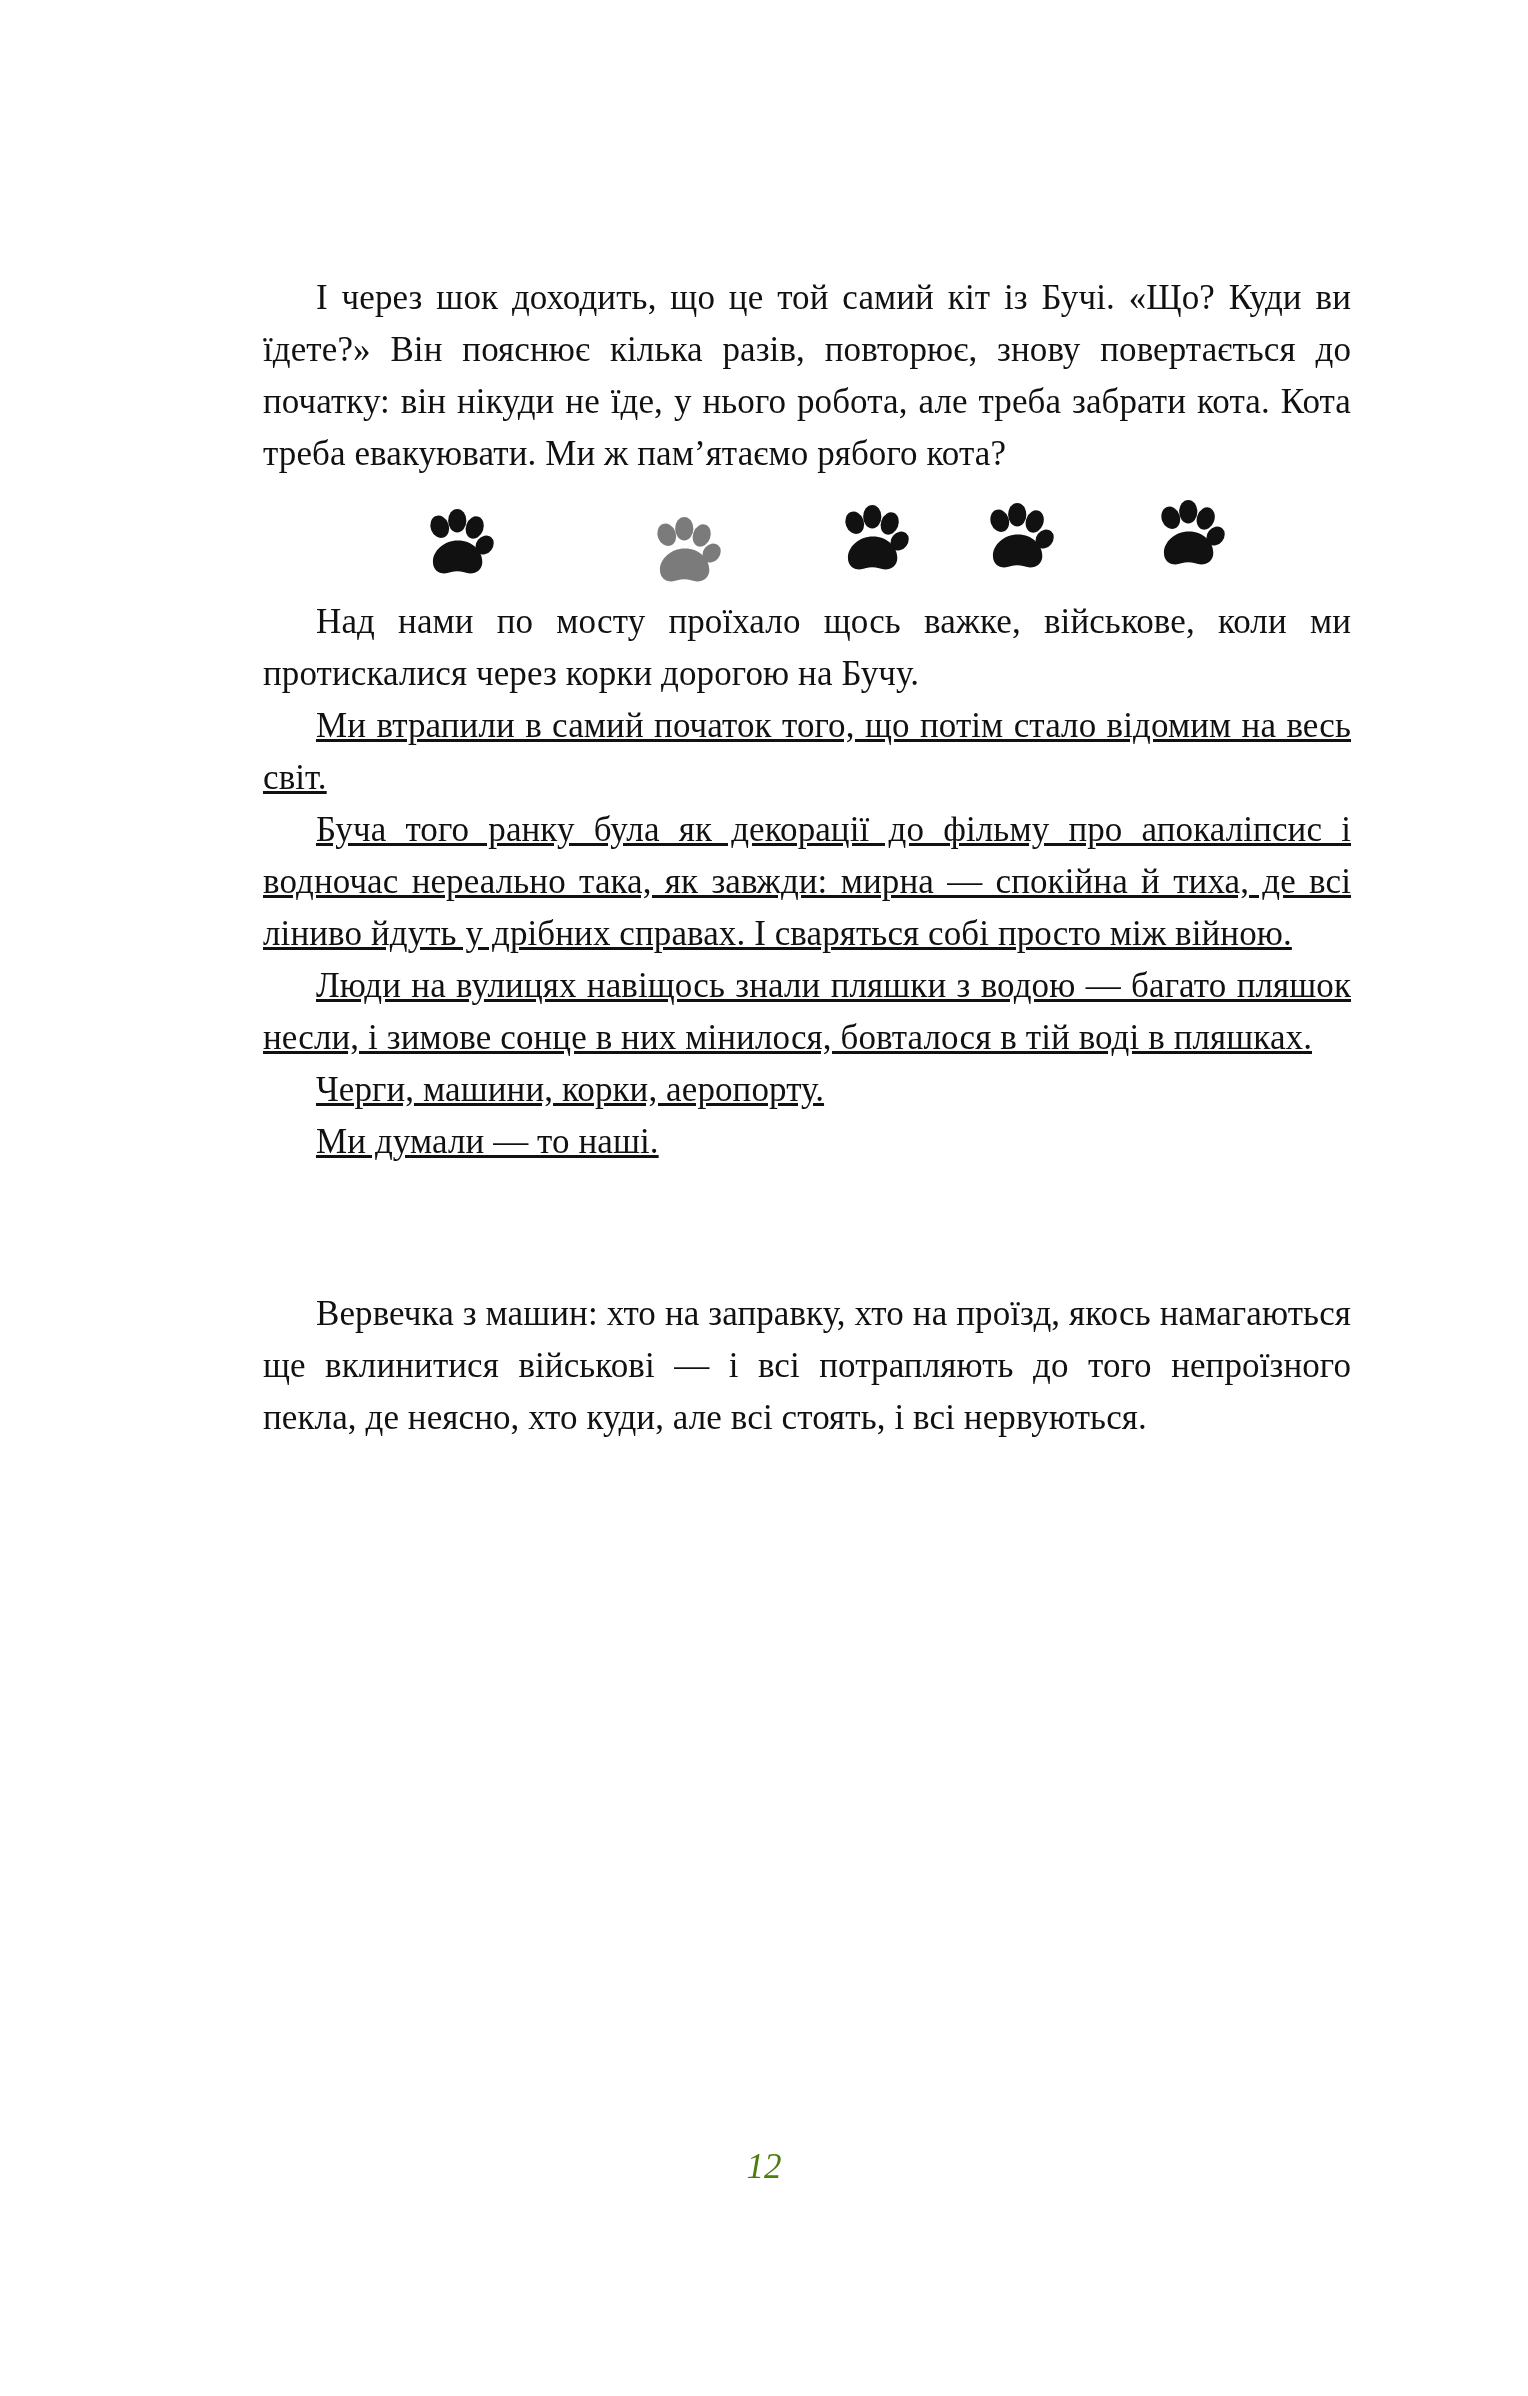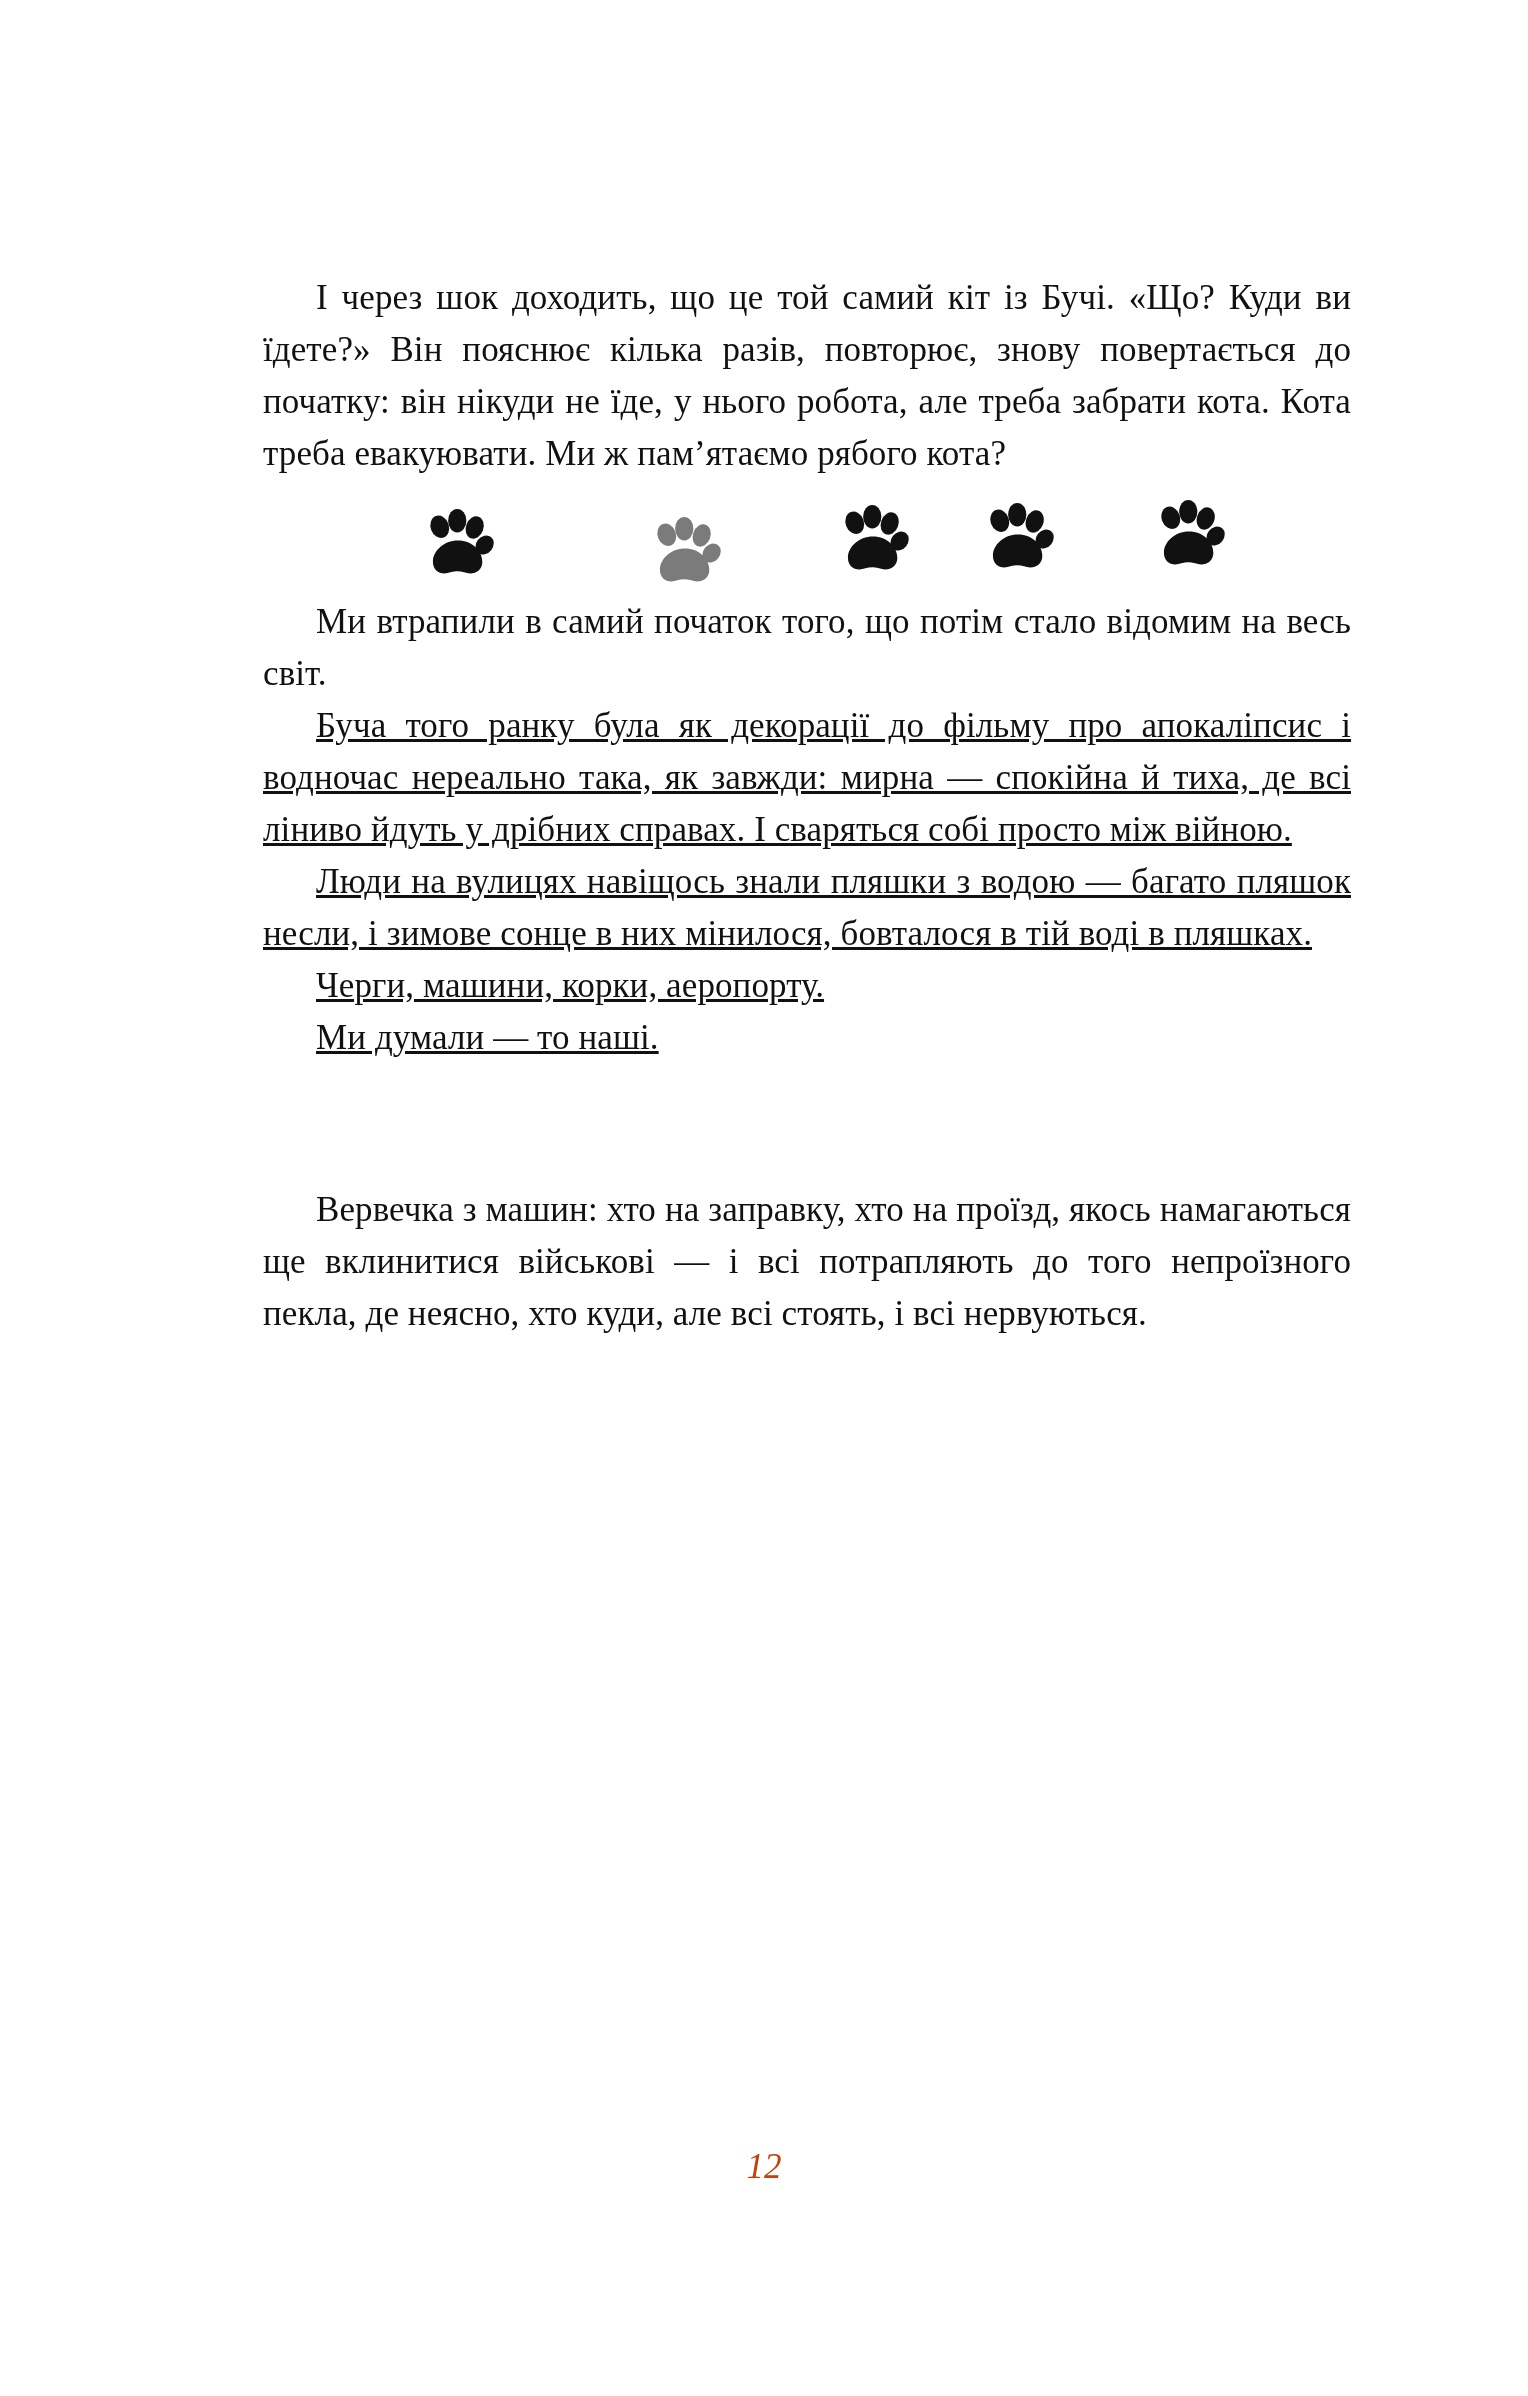--- a/index.html
+++ b/index.html
@@ -59,21 +59,21 @@
   .gap-section { height: 120px; }
   .page-number {
     position: absolute;
     left: 0;
     right: 0;
     top: 2147px;
     text-align: center;
     font-size: 35px;
     font-style: italic;
     font-family: "Liberation Serif", "DejaVu Serif", serif;
-    color: #c2410c;
+    color: #4d7c0f;
   }
 </style>
 </head>
 <body>
 
 <div class="page">
 
   <div class="text-column">
 
     <div class="para-group">
@@ -130,20 +130,21 @@
             <ellipse cx="72" cy="27" rx="11.5" ry="15" fill="#111111" transform="rotate(20 72 27)"></ellipse>
             <ellipse cx="85" cy="50" rx="11" ry="13.5" fill="#111111" transform="rotate(38 85 50)"></ellipse>
             <path d="M50 44 C69 44 82 58 82 72 C82 85 70 90 58 86 C52 84 46 84 40 86 C28 90 17 85 17 72 C17 58 31 44 50 44 Z" fill="#111111"></path>
           </svg>
         </div>
 
       </div>
     </div>
 
     <div class="para-group">
+      <p class="para">Над нами по мосту проїхало щось важке, військове, коли ми протискалися через корки дорогою на Бучу.</p>
       <p class="para">Ми втрапили в самий початок того, що потім стало відомим на весь світ.</p>
       <p class="para">Буча того ранку була як декорації до фільму про апокаліпсис і водночас нереально така, як завжди: мирна — спокійна й тиха, де всі ліниво йдуть у дрібних справах. І сваряться собі просто між війною.</p>
       <p class="para">Люди на вулицях навіщось знали пляшки з водою — багато пляшок несли, і зимове сонце в них мінилося, бовталося в тій воді в пляшках.</p>
       <p class="para">Черги, машини, корки, аеропорту.</p>
       <p class="para">Ми думали — то наші.</p>
     </div>
 
     <div class="gap-section"></div>
 
     <div class="para-group">

